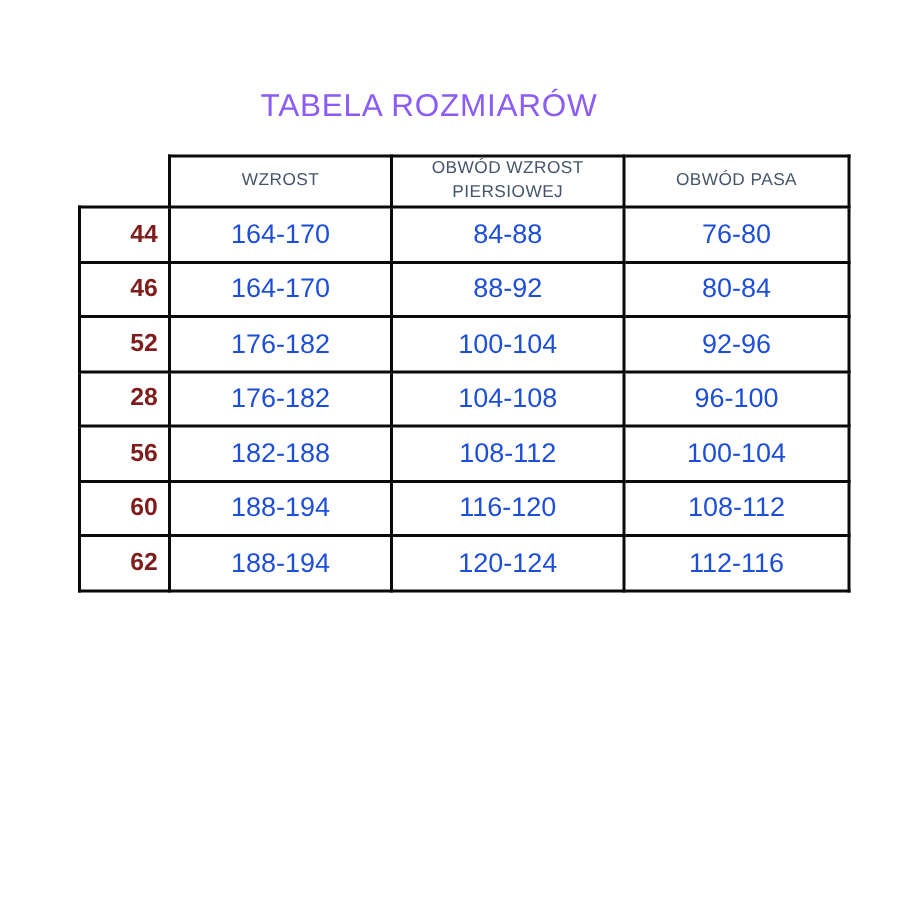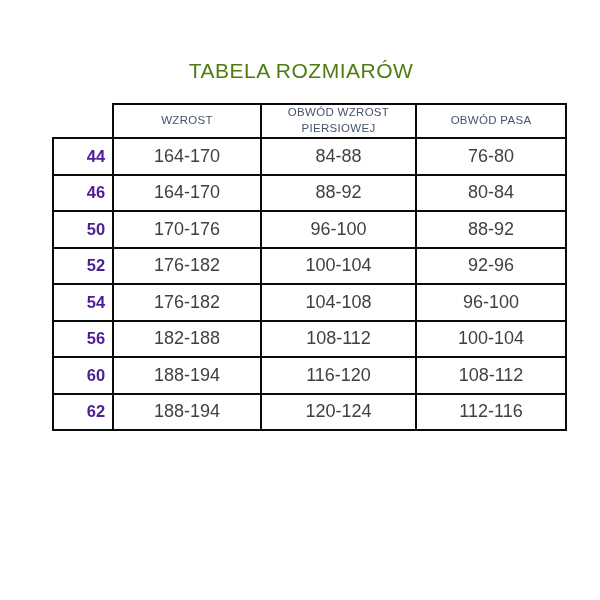--- a/index.html
+++ b/index.html
@@ -9,28 +9,28 @@
   body {
     width: 600px;
     height: 600px;
     background: #ffffff;
     font-family: "Liberation Sans", sans-serif;
     overflow: hidden;
     position: relative;
   }
   .page-title {
     position: absolute;
-    left: 45px;
+    left: 30px;
     top: 59px;
     width: 512px;
     text-align: center;
     font-size: 21px;
     font-weight: 400;
     letter-spacing: 0.5px;
-    color: #4d7c0f;
+    color: #8b5cf6;
   }
   .table-wrap {
     position: absolute;
     left: 40px;
     top: 103px;
     margin-left: 12px;
   }
   table.size-table {
     border-collapse: collapse;
     table-layout: fixed;
@@ -60,26 +60,26 @@
     font-size: 11.5px;
     font-weight: 400;
     letter-spacing: 0.3px;
     line-height: 1.35;
     color: #44546a;
   }
   table.size-table tbody td {
     height: 36.5px;
     font-size: 18px;
     font-weight: 400;
-    color: #404040;
+    color: #1d4ed8;
   }
   table.size-table tbody td.size-cell {
     font-size: 16.5px;
     font-weight: 700;
-    color: #4c1d95;
+    color: #7f1d1d;
     padding-left: 28px;
   }
 </style>
 </head>
 <body>
 
 <div class="page-title">TABELA ROZMIARÓW</div>
 
 <div class="table-wrap">
   <table class="size-table">
@@ -104,33 +104,27 @@
     <td>84-88</td>
     <td>76-80</td>
   </tr>
         <tr>
     <td class="size-cell">46</td>
     <td>164-170</td>
     <td>88-92</td>
     <td>80-84</td>
   </tr>
         <tr>
-    <td class="size-cell">50</td>
-    <td>170-176</td>
-    <td>96-100</td>
-    <td>88-92</td>
-  </tr>
-        <tr>
     <td class="size-cell">52</td>
     <td>176-182</td>
     <td>100-104</td>
     <td>92-96</td>
   </tr>
         <tr>
-    <td class="size-cell">54</td>
+    <td class="size-cell">28</td>
     <td>176-182</td>
     <td>104-108</td>
     <td>96-100</td>
   </tr>
         <tr>
     <td class="size-cell">56</td>
     <td>182-188</td>
     <td>108-112</td>
     <td>100-104</td>
   </tr>

